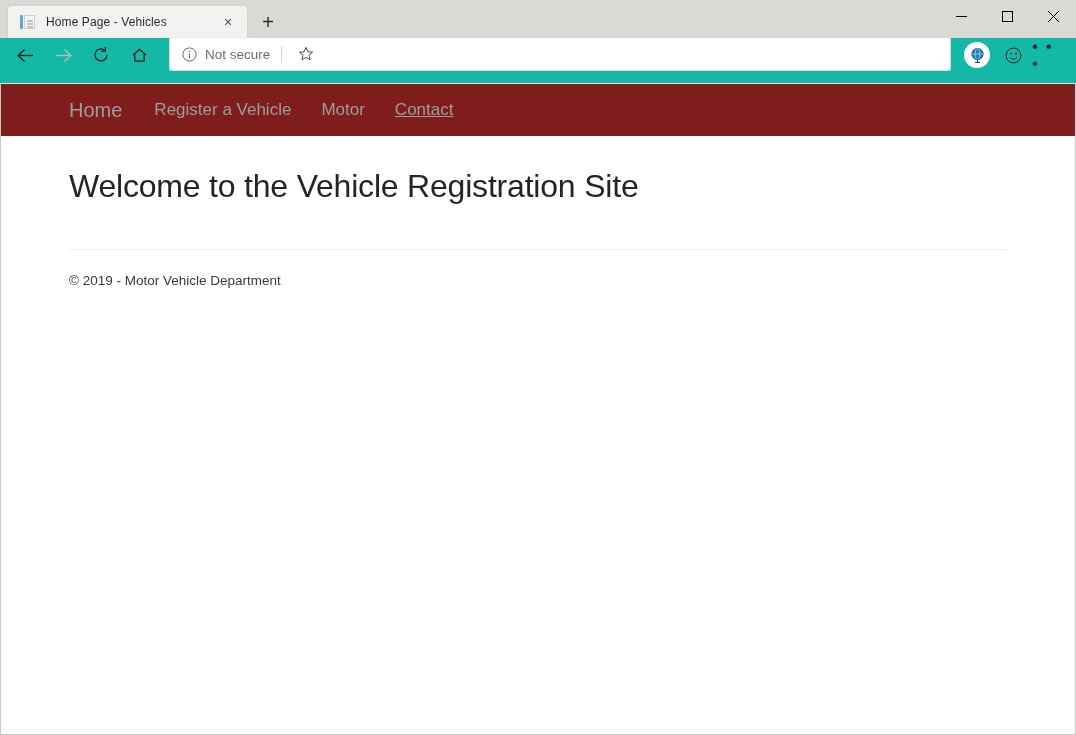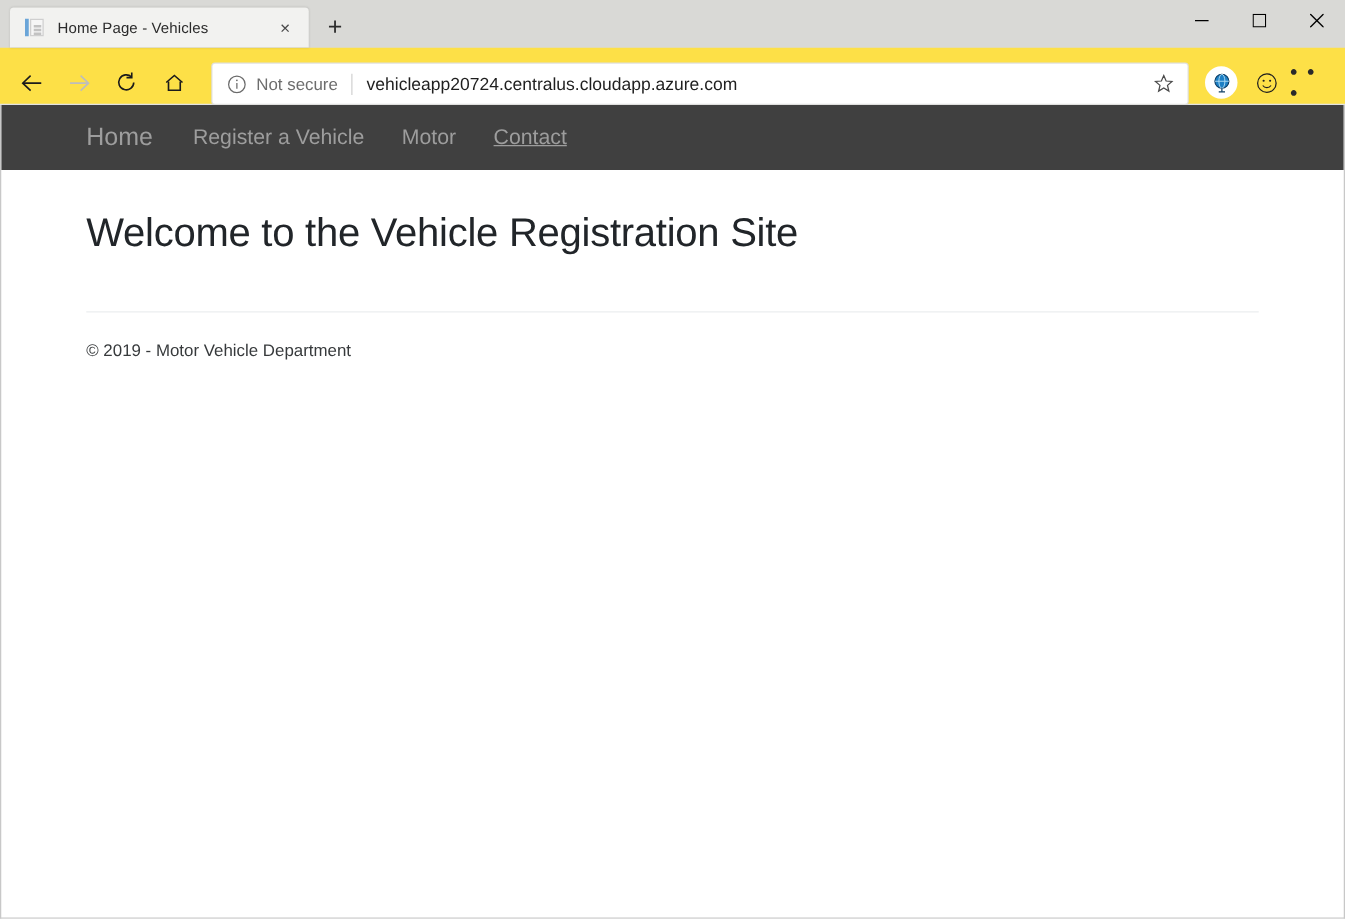--- a/index.html
+++ b/index.html
@@ -123,23 +123,23 @@
     display: flex;
     align-items: center;
     justify-content: center;
     color: #000;
   }
   .wc svg { display: block; }
 
   
   .toolbar {
     height: 46px;
-    background: #fde047;
-    display: flex;
-    align-items: flex-end;
+    background: #14b8a6;
+    display: flex;
+    align-items: flex-start;
     padding: 0 10px 0 6px;
     flex: none;
     border-bottom: 1px solid #e3e3e1;
   }
 
   .navbtn {
     width: 38px; height: 34px;
     display: flex;
     align-items: center;
     justify-content: center;
@@ -232,21 +232,21 @@
     background: #ffffff;
     border-left: 1px solid #c8c8c8;
     border-right: 1px solid #c8c8c8;
     border-bottom: 1px solid #c8c8c8;
     overflow: hidden;
     display: flex;
     flex-direction: column;
   }
 
   .sitenav {
-    background: #404040;
+    background: #7f1d1d;
     height: 52px;
     display: flex;
     align-items: center;
     padding-left: 68px;
     flex: none;
   }
 
   .brand {
     font-size: 20px;
     color: #9d9d9d;
@@ -361,21 +361,20 @@
     <div class="urlbar">
       <span class="sec-icon">
         <svg width="15" height="15" viewBox="0 0 15 15" fill="none" stroke="currentColor" stroke-width="1">
           <circle cx="7.5" cy="7.5" r="6.6"></circle>
           <line x1="7.5" y1="6.4" x2="7.5" y2="11"></line>
           <circle cx="7.5" cy="4.2" r="0.7" fill="currentColor" stroke="none"></circle>
         </svg>
       </span>
       <span class="sec-text">Not secure</span>
       <span class="sec-sep"></span>
-      <span class="url-text">vehicleapp20724.centralus.cloudapp.azure.com</span>
       <span class="star">
         <svg width="16" height="16" viewBox="0 0 16 16" fill="none" stroke="currentColor" stroke-width="1">
           <polygon points="8,1.4 9.9,5.8 14.6,6.2 11,9.3 12.1,13.9 8,11.4 3.9,13.9 5,9.3 1.4,6.2 6.1,5.8"></polygon>
         </svg>
       </span>
     </div>
 
     <div class="tbicon">
       <span class="globe-wrap">
         <svg width="17" height="17" viewBox="0 0 17 17">

